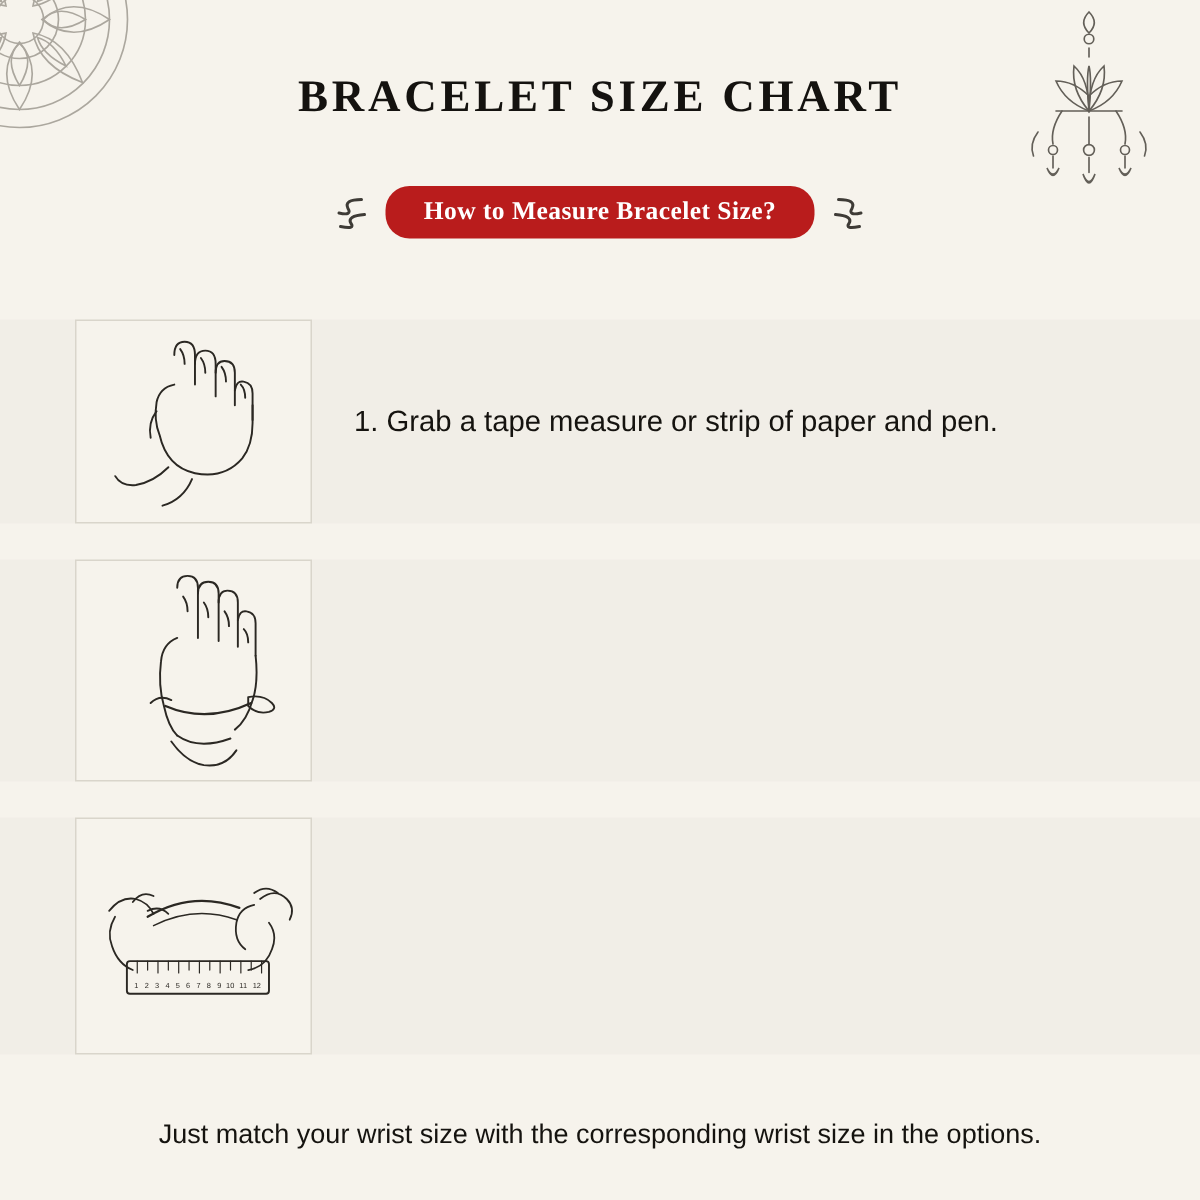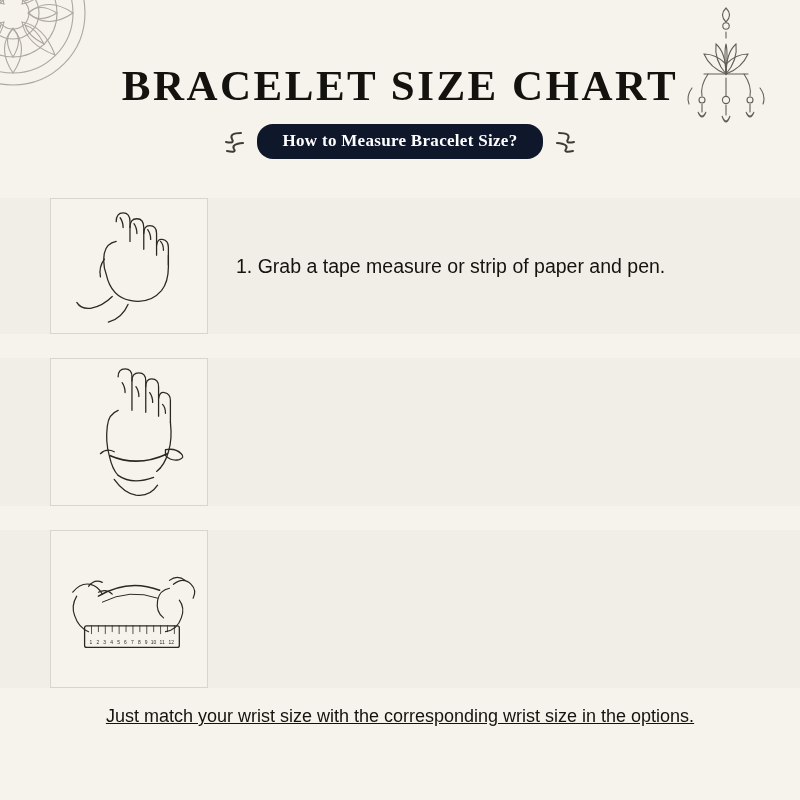--- a/index.html
+++ b/index.html
@@ -33,63 +33,63 @@
     right: 26px;
     width: 96px;
     height: 136px;
     opacity: 0.85;
     pointer-events: none;
   }
 
   
   .title {
     position: absolute;
-    top: 61px;
+    top: 48px;
     left: 0;
     width: 800px;
     text-align: center;
     font-family: "Liberation Serif", serif;
-    font-size: 43px;
+    font-size: 30px;
     letter-spacing: 2.5px;
     font-weight: 700;
     color: #14120f;
   }
 
   
   .subtitle-row {
     position: absolute;
     top: 124px;
     left: 0;
     width: 800px;
     display: flex;
     align-items: center;
     justify-content: center;
     gap: 10px;
   }
   .pill {
-    background: #0f172a;
+    background: #b91c1c;
     color: #ffffff;
     border-radius: 16px;
     padding: 7px 26px 8px 26px;
     font-family: "Liberation Serif", serif;
     font-size: 17px;
     font-weight: 700;
     letter-spacing: 0.3px;
     white-space: nowrap;
   }
   .squiggle {
     width: 26px;
     height: 26px;
     opacity: 0.9;
   }
 
   
   .steps {
     position: absolute;
-    top: 198px;
+    top: 213px;
     left: 0;
     width: 800px;
   }
   .step {
     display: flex;
     align-items: stretch;
     background: #f1eee7;
     margin-bottom: 24px;
     min-height: 136px;
   }
@@ -114,27 +114,26 @@
     color: #15130f;
   }
 
   #step1 { height: 136px; }
   #step2 { height: 148px; }
   #step3 { height: 158px; }
 
   
   .footer {
     position: absolute;
-    top: 706px;
+    top: 746px;
     left: 0;
     width: 800px;
     text-align: center;
     font-size: 18px;
     color: #15130f;
-    text-decoration: underline;
   }
 
   svg { display: block; }
 </style>
 </head>
 <body>
 
 <div class="mandala">
   <svg viewBox="0 0 150 150" width="150" height="150">
     <g stroke="#6f6a60" fill="none" stroke-width="1.1">

